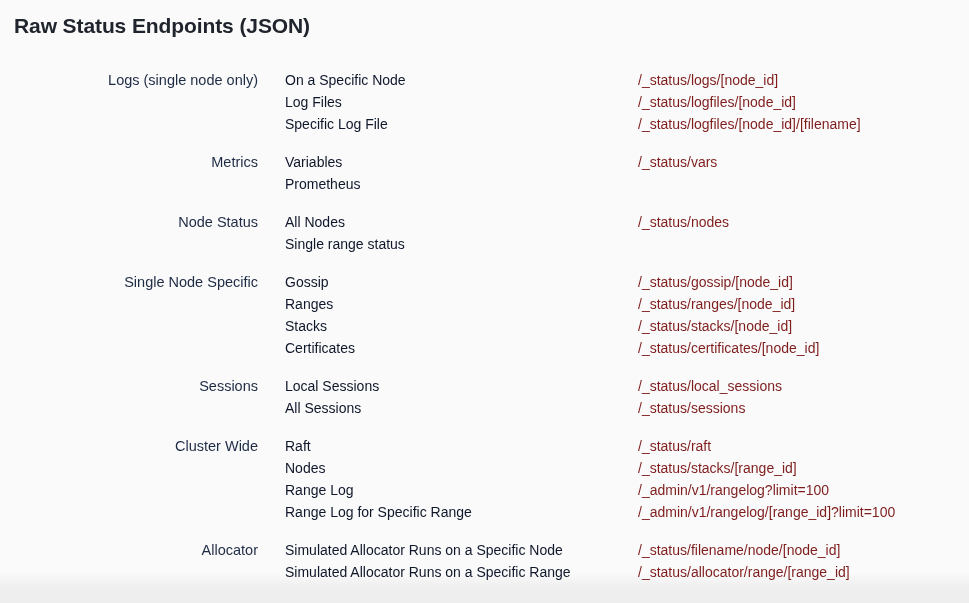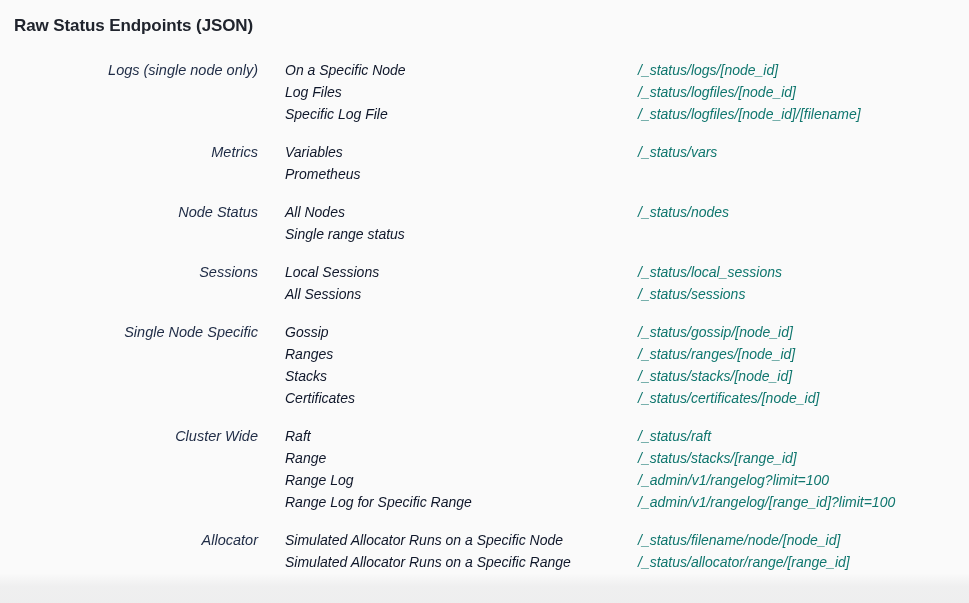--- a/index.html
+++ b/index.html
@@ -11,29 +11,28 @@
   body {
     background: #fafafa;
     font-family: "Liberation Sans", "DejaVu Sans", sans-serif;
     position: relative;
   }
   .page {
     padding-top: 14px;
   }
   .page-title {
     margin-left: 14px;
-    font-size: 17px;
+    font-size: 21px;
     line-height: 24px;
     font-weight: 700;
     color: #20242d;
     letter-spacing: -0.1px;
   }
   .groups {
-    margin-top: 21px;
-    font-style: italic;
+    margin-top: 31px;
   }
   .group {
     display: flex;
     align-items: flex-start;
     margin-bottom: 16px;
   }
   .group-category {
     width: 258px;
     flex: 0 0 258px;
     text-align: right;
@@ -57,21 +56,21 @@
     font-size: 14px;
     line-height: 22px;
     color: #0f172a;
     text-decoration: none;
     cursor: pointer;
     align-self: flex-start;
   }
   .endpoint-path {
     font-size: 14px;
     line-height: 22px;
-    color: #0f766e;
+    color: #7f1d1d;
   }
   .footer-strip {
     position: absolute;
     left: 0;
     bottom: 0;
     width: 100%;
     height: 30px;
     background: linear-gradient(180deg, rgba(0,0,0,0) 0%, rgba(33,36,45,0.05) 45%, rgba(33,36,45,0.055) 100%);
     pointer-events: none;
   }
@@ -112,52 +111,52 @@
     <div class="links-col">
           <a class="endpoint-link" href="#">All Nodes</a>
           <a class="endpoint-link" href="#">Single range status</a>
         </div>
     <div class="paths-col">
           <span class="endpoint-path">/_status/nodes</span>
         </div>
   </div>
 
   <div class="group">
-    <div class="group-category">Sessions</div>
-    <div class="links-col">
-          <a class="endpoint-link" href="#">Local Sessions</a>
-          <a class="endpoint-link" href="#">All Sessions</a>
-        </div>
-    <div class="paths-col">
-          <span class="endpoint-path">/_status/local_sessions</span>
-          <span class="endpoint-path">/_status/sessions</span>
-        </div>
-  </div>
-
-  <div class="group">
     <div class="group-category">Single Node Specific</div>
     <div class="links-col">
           <a class="endpoint-link" href="#">Gossip</a>
           <a class="endpoint-link" href="#">Ranges</a>
           <a class="endpoint-link" href="#">Stacks</a>
           <a class="endpoint-link" href="#">Certificates</a>
         </div>
     <div class="paths-col">
           <span class="endpoint-path">/_status/gossip/[node_id]</span>
           <span class="endpoint-path">/_status/ranges/[node_id]</span>
           <span class="endpoint-path">/_status/stacks/[node_id]</span>
           <span class="endpoint-path">/_status/certificates/[node_id]</span>
         </div>
   </div>
 
   <div class="group">
+    <div class="group-category">Sessions</div>
+    <div class="links-col">
+          <a class="endpoint-link" href="#">Local Sessions</a>
+          <a class="endpoint-link" href="#">All Sessions</a>
+        </div>
+    <div class="paths-col">
+          <span class="endpoint-path">/_status/local_sessions</span>
+          <span class="endpoint-path">/_status/sessions</span>
+        </div>
+  </div>
+
+  <div class="group">
     <div class="group-category">Cluster Wide</div>
     <div class="links-col">
           <a class="endpoint-link" href="#">Raft</a>
-          <a class="endpoint-link" href="#">Range</a>
+          <a class="endpoint-link" href="#">Nodes</a>
           <a class="endpoint-link" href="#">Range Log</a>
           <a class="endpoint-link" href="#">Range Log for Specific Range</a>
         </div>
     <div class="paths-col">
           <span class="endpoint-path">/_status/raft</span>
           <span class="endpoint-path">/_status/stacks/[range_id]</span>
           <span class="endpoint-path">/_admin/v1/rangelog?limit=100</span>
           <span class="endpoint-path">/_admin/v1/rangelog/[range_id]?limit=100</span>
         </div>
   </div>

